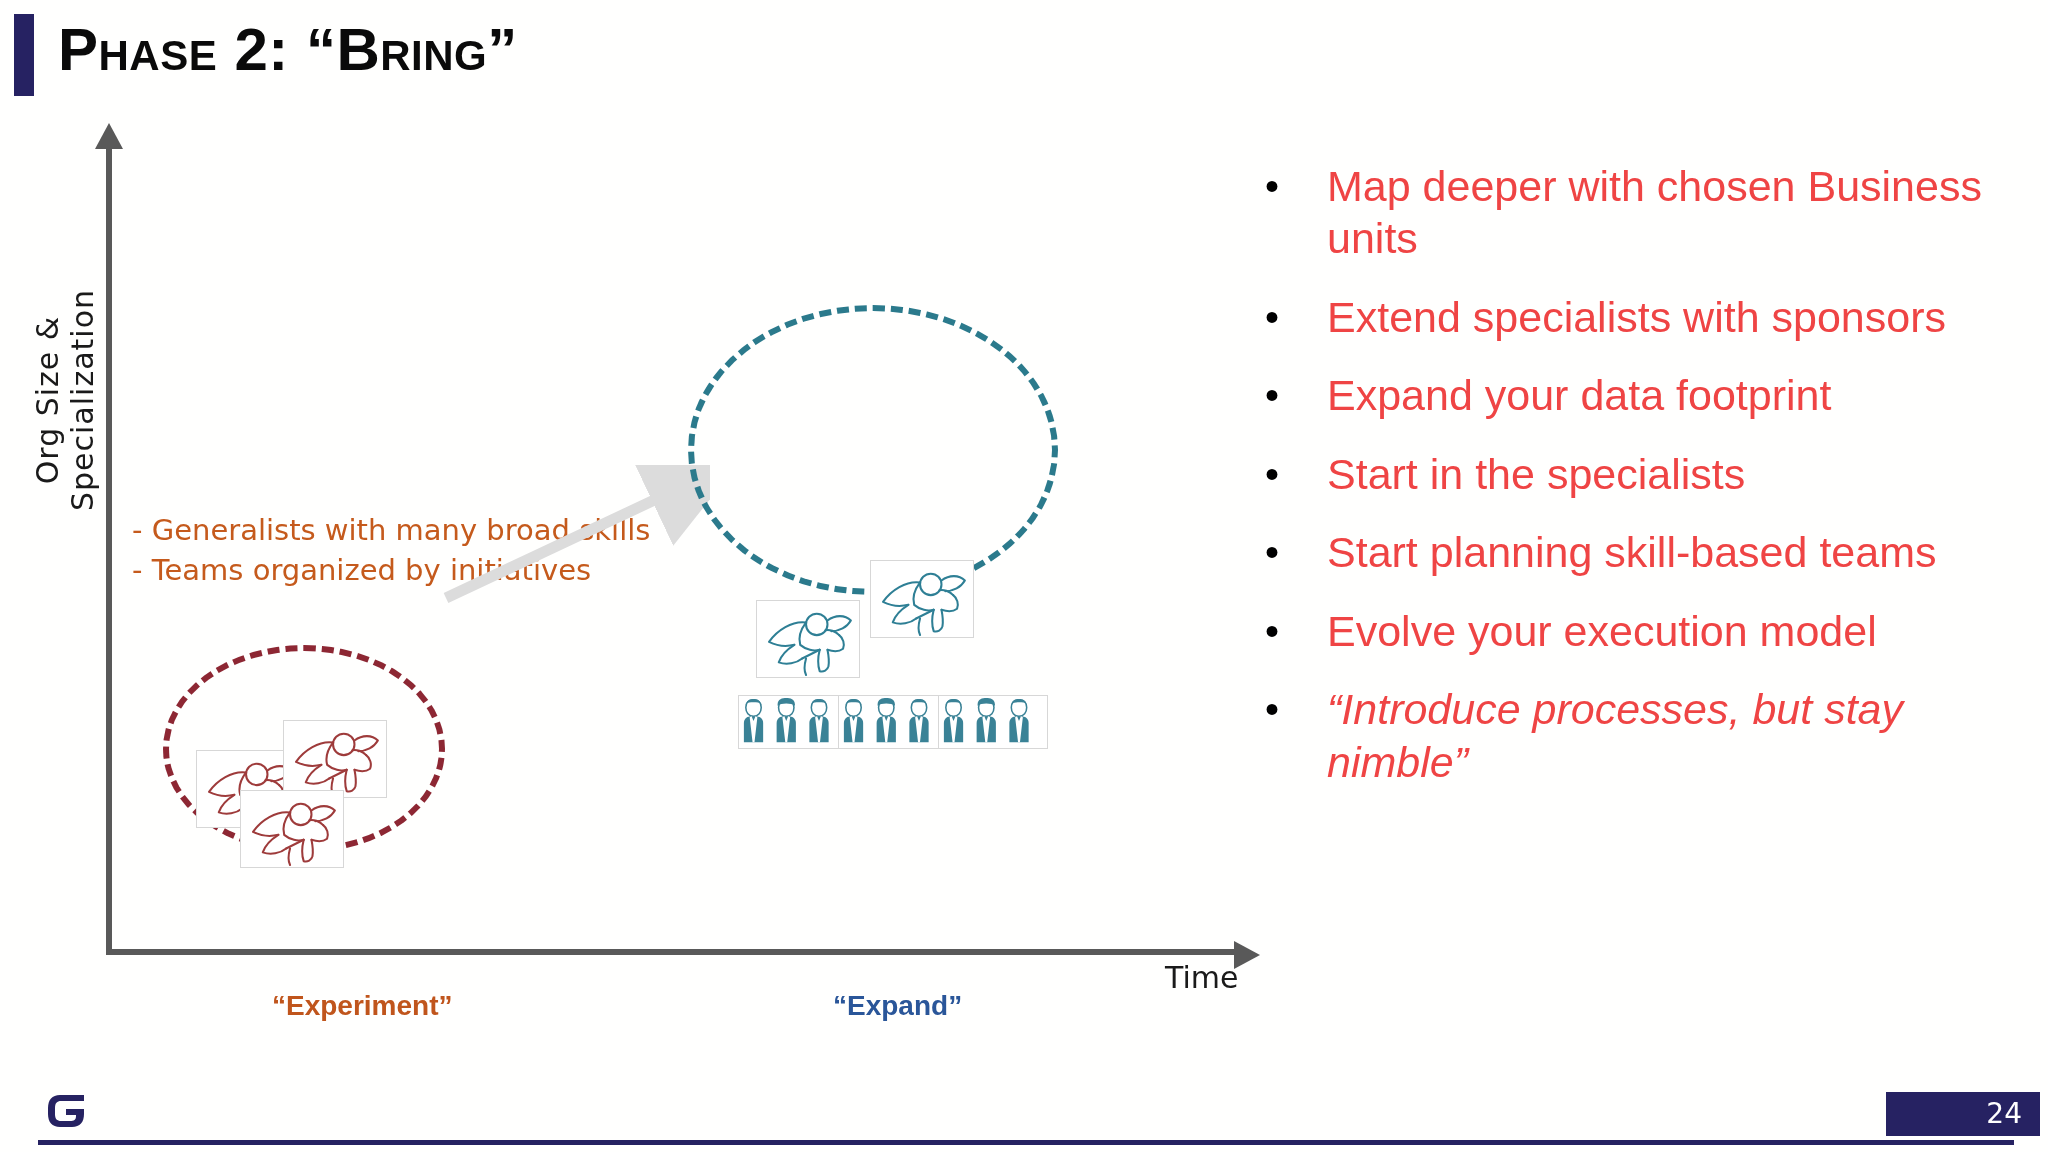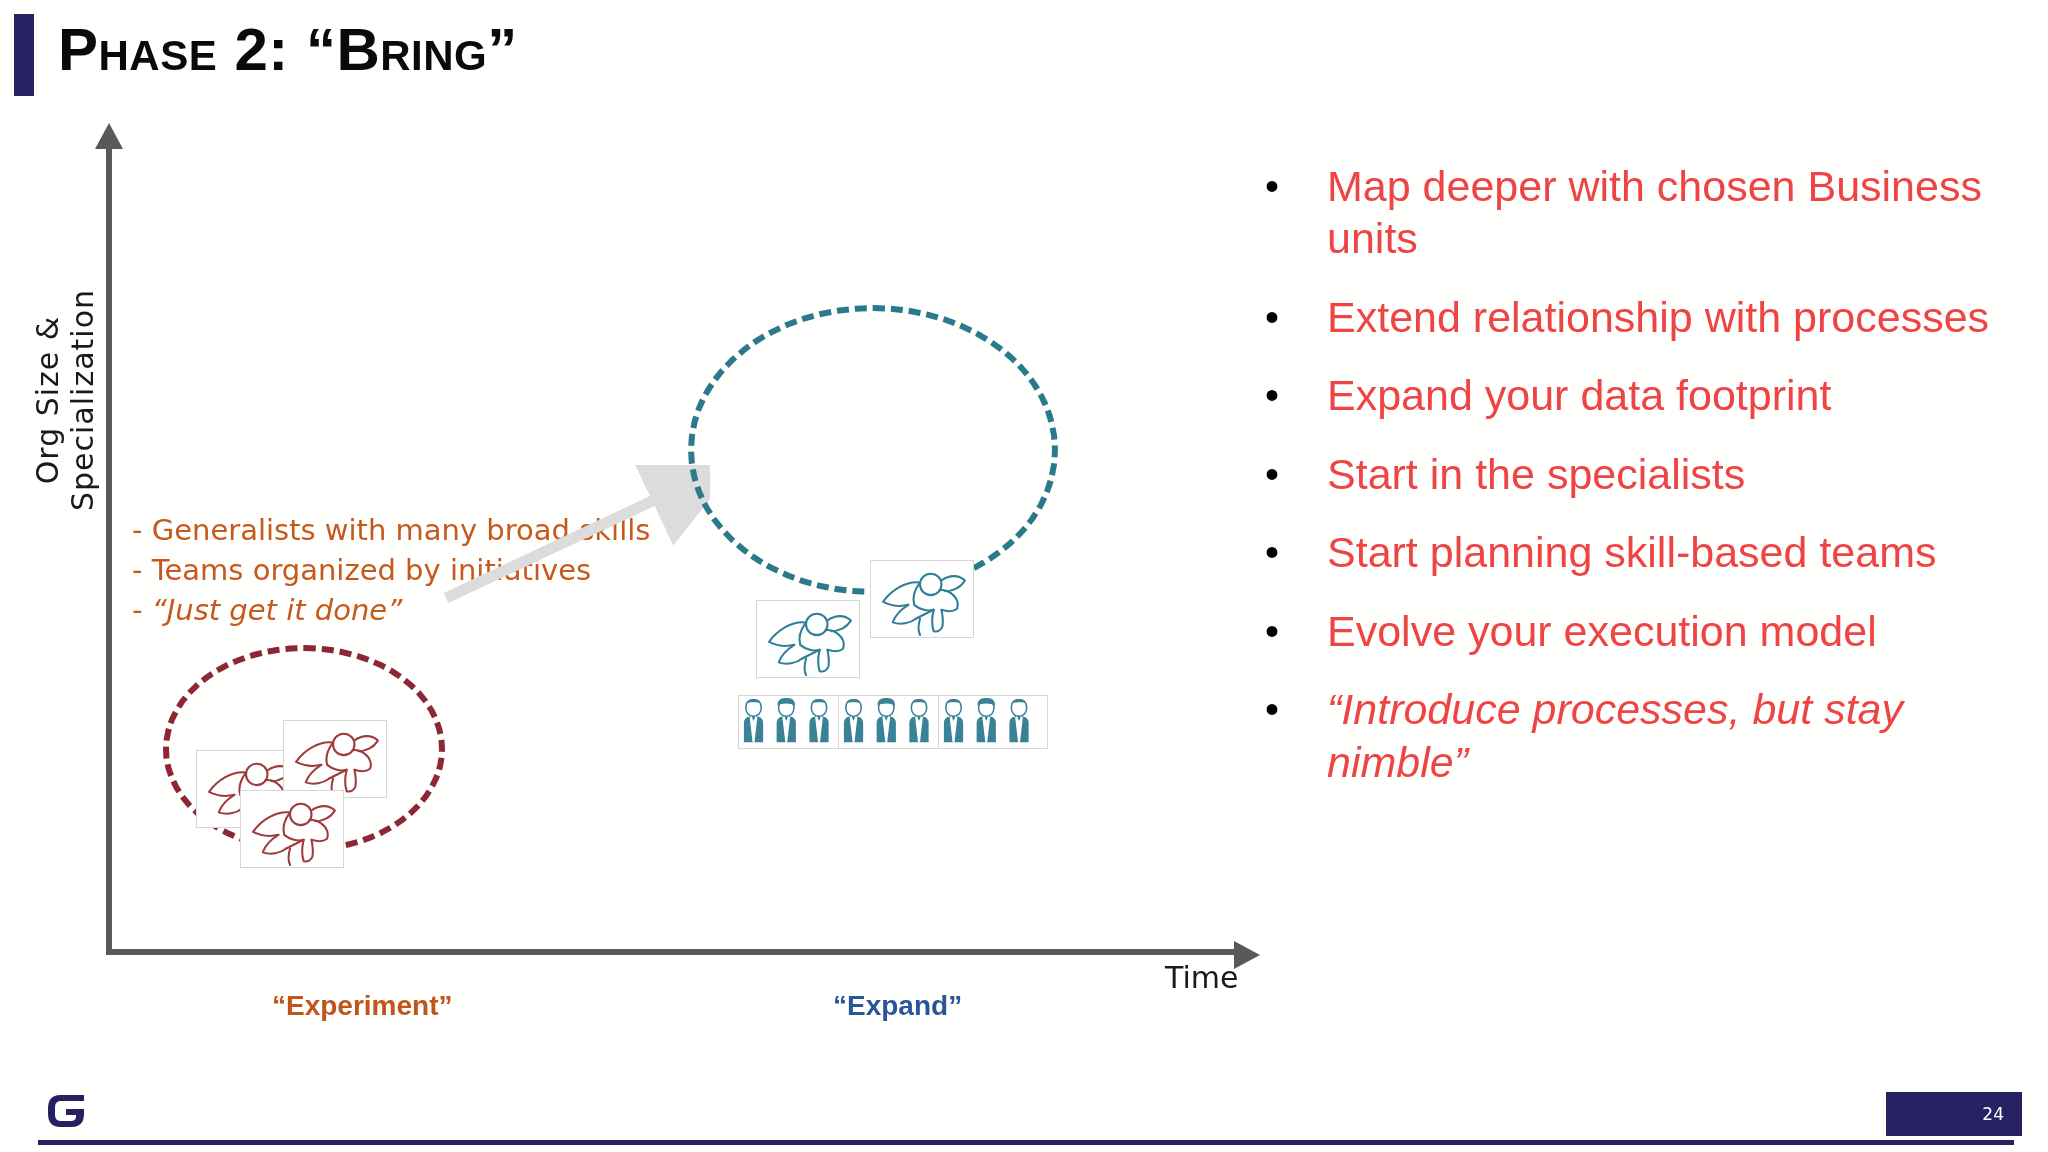--- a/index.html
+++ b/index.html
@@ -119,23 +119,23 @@
   .bullet-text.italic{font-style:italic;}
   
   #footer-rule{
     position:absolute;left:38px;top:1140px;width:1976px;height:5px;
     background:#262262;
   }
   #logo{
     position:absolute;left:44px;top:1088px;width:46px;height:44px;
   }
   #page-num-box{
-    position:absolute;left:1886px;top:1092px;width:136px;height:44px;
+    position:absolute;left:1886px;top:1092px;width:154px;height:44px;
     background:#262262;color:#ffffff;
-    font-size:17px;font-family:"DejaVu Sans",sans-serif;
+    font-size:28px;font-family:"DejaVu Sans",sans-serif;
     text-align:right;padding-right:18px;box-sizing:border-box;
     line-height:44px;
   }
 </style>
 </head>
 <body>
 
 <div id="title-bar"></div>
 <div id="page-title">Phase 2: “Bring”</div>
 
@@ -145,21 +145,20 @@
   <div id="y-axis"></div>
   <div id="x-axis"></div>
   <div id="x-arrow"></div>
 
   <div id="y-label">Org Size  &amp;   Specialization</div>
   <div id="x-label">Time</div>
 
   <div id="notes">
     <div>- Generalists with many broad skills</div>
     <div>- Teams organized by initiatives</div>
-    <div class="note-italic">- “Just get it done”</div>
   </div>
 
   <svg id="growth-arrow" viewBox="0 0 270 140">
     <defs>
       <marker id="gahead" markerWidth="9" markerHeight="9" refX="3" refY="4.5" orient="auto">
         <path d="M0,0 L9,4.5 L0,9 z" fill="#dcdcdc"></path>
       </marker>
     </defs>
     <line x1="6" y1="133" x2="242" y2="22" stroke="#dcdcdc" stroke-width="11" marker-end="url(#gahead)"></line>
   </svg>
@@ -327,21 +326,21 @@
   <div class="phase-label" id="label-expand">“Expand”</div>
 </div>
 
 <div id="bullets">
     <div class="bullet-row">
       <div class="bullet-dot">•</div>
       <div class="bullet-text">Map deeper with chosen Business units</div>
     </div>
     <div class="bullet-row">
       <div class="bullet-dot">•</div>
-      <div class="bullet-text">Extend relationship with processes</div>
+      <div class="bullet-text">Extend specialists with sponsors</div>
     </div>
     <div class="bullet-row">
       <div class="bullet-dot">•</div>
       <div class="bullet-text">Expand your data footprint</div>
     </div>
     <div class="bullet-row">
       <div class="bullet-dot">•</div>
       <div class="bullet-text">Start in the specialists</div>
     </div>
     <div class="bullet-row">

